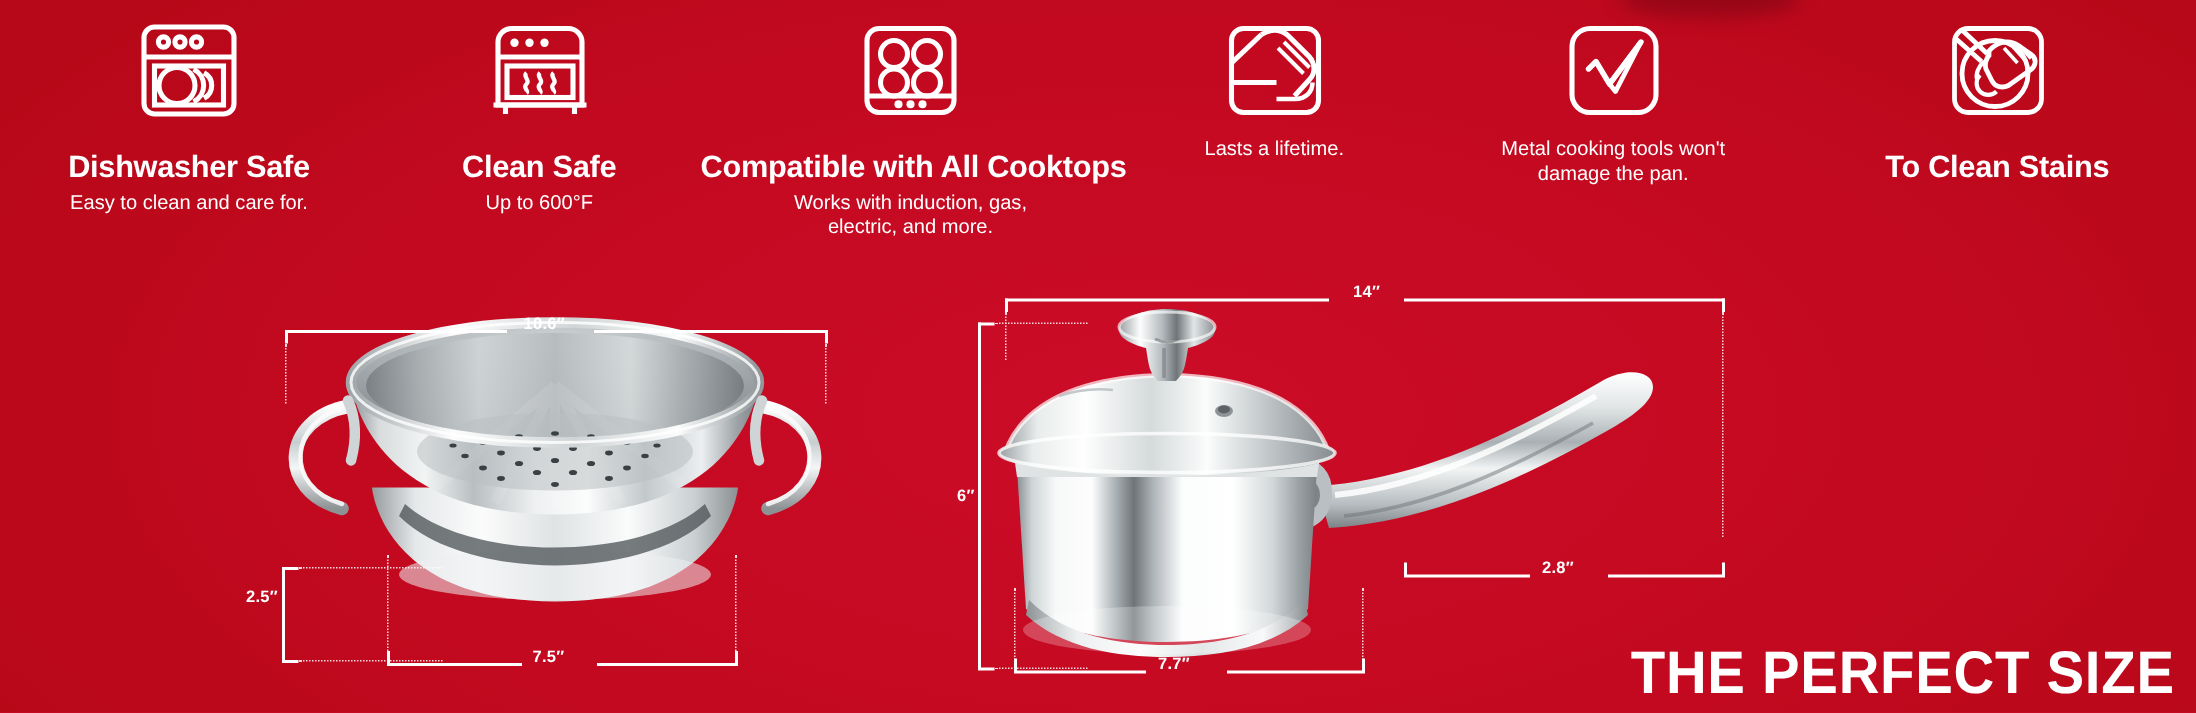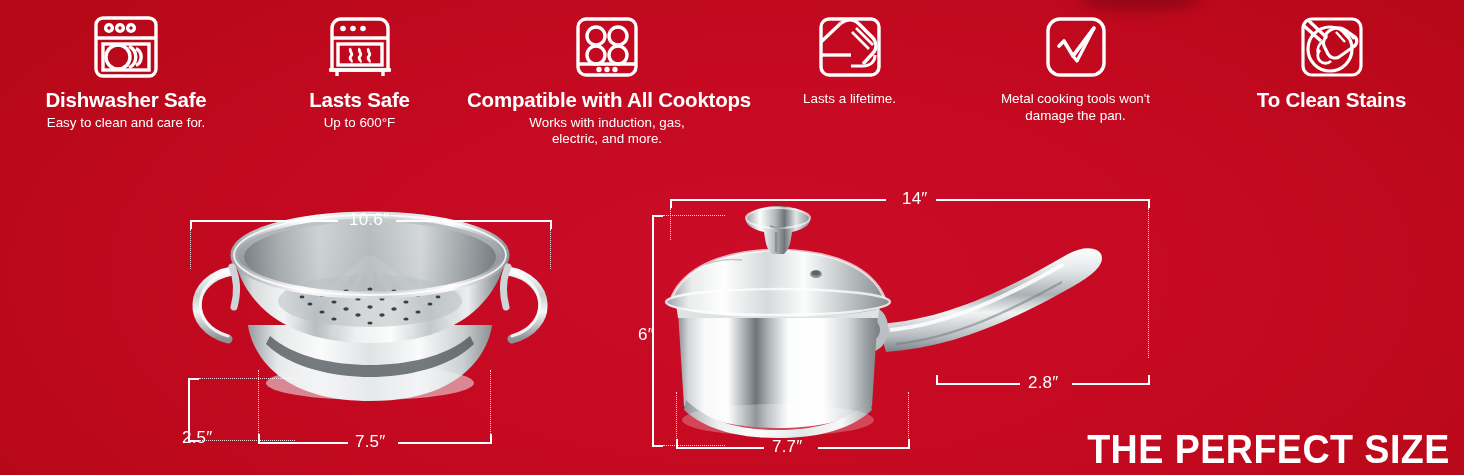--- a/index.html
+++ b/index.html
@@ -26,21 +26,21 @@
   .features {
     position: absolute; left: 0; top: 6px; width: 1464px;
     display: flex; align-items: flex-start;
   }
   .feature { position: relative; text-align: center; color: #fff; }
   .feature .ico {
     height: 82px; display: flex; align-items: center; justify-content: center;
   }
   .feature .ttl {
     font-size: 20.5px; font-weight: bold; letter-spacing: -.2px;
-    line-height: 1.15; margin-top: 0; white-space: nowrap;
+    line-height: 1.15; margin-top: 12px; white-space: nowrap;
   }
   .feature .sub {
     font-size: 13.4px; line-height: 1.24; margin-top: 3px; font-weight: 400;
   }
   .f0 { width: 252px; }
   .f1 { width: 215px; }
   .f2 { width: 280px; }
   .f3 { width: 205px; }
   .f4 { width: 247px; }
   .f5 { width: 265px; }
@@ -52,22 +52,22 @@
   .dimline.h { height: 1.6px; }
   .dimline.v { width: 1.6px; }
   .guide { position: absolute; }
   .guide.v {
     width: 0; border-left: 1.6px dotted rgba(255,255,255,.85);
   }
   .guide.h {
     height: 0; border-top: 1.6px dotted rgba(255,255,255,.85);
   }
   .dimlabel {
-    position: absolute; color: #fff; font-weight: normal;
-    font-size: 17px; letter-spacing: .2px; white-space: nowrap;
+    position: absolute; color: #fff; font-weight: bold;
+    font-size: 11px; letter-spacing: .2px; white-space: nowrap;
   }
 
   .headline {
     position: absolute; right: 14px; bottom: 6px;
     color: #fff; font-weight: bold; font-size: 40px;
     letter-spacing: .5px; line-height: 1;
     transform: scaleX(.94); transform-origin: right bottom;
     white-space: nowrap;
   }
 
@@ -110,21 +110,21 @@
           <circle cx="42" cy="20.5" r="2.8" fill="#fff" stroke="none"></circle>
           <rect x="17" y="36" width="44" height="21"></rect>
           <path d="M30 40.5c-3 2.5 3 5 0 7.5s2 4.5 0 6" stroke-width="2.8"></path>
           <path d="M39 40.5c-3 2.5 3 5 0 7.5s2 4.5 0 6" stroke-width="2.8"></path>
           <path d="M48 40.5c-3 2.5 3 5 0 7.5s2 4.5 0 6" stroke-width="2.8"></path>
           <line x1="8" y1="62" x2="70" y2="62"></line>
           <line x1="16" y1="62" x2="16" y2="68"></line>
           <line x1="62" y1="62" x2="62" y2="68"></line>
         </svg>
       </div>
-      <div class="ttl">Lasts Safe</div>
+      <div class="ttl">Clean Safe</div>
       <div class="sub">Up to 600°F</div>
     </div>
 
     <div class="feature f2">
       <div class="ico">
         <svg width="78" height="78" viewBox="0 0 78 78" fill="none" stroke="#fff" stroke-width="3.4">
           <rect x="10" y="11" width="58" height="56" rx="8"></rect>
           <circle cx="28" cy="28" r="9"></circle>
           <circle cx="50" cy="28" r="9"></circle>
           <circle cx="28" cy="47" r="9"></circle>
@@ -304,21 +304,21 @@
     <div class="dimline v" style="left:490px; top:264px; height:9px;"></div>
     <div class="guide v" style="left:258px; top:200px; height:64px;"></div>
     <div class="guide v" style="left:490px; top:200px; height:64px;"></div>
     <div class="dimlabel" style="left:355px; top:262px;">7.5″</div>
 
     <div class="dimline v" style="left:188px; top:208px; height:62px;"></div>
     <div class="dimline h" style="left:188px; top:208px; width:11px;"></div>
     <div class="dimline h" style="left:188px; top:270px; width:11px;"></div>
     <div class="guide h" style="left:199px; top:208px; width:96px;"></div>
     <div class="guide h" style="left:199px; top:270px; width:96px;"></div>
-    <div class="dimlabel" style="left:182px; top:222px;margin-top:36px;">2.5″</div>
+    <div class="dimlabel" style="left:164px; top:222px;">2.5″</div>
 
     <svg class="prod" style="left:650px; top:22px;" width="520" height="250" viewBox="0 0 520 250">
       <defs>
         <linearGradient id="potBody" x1="0" y1="0" x2="1" y2="0">
           <stop offset="0%" stop-color="#8a9093"></stop>
           <stop offset="5%" stop-color="#cfd5d7"></stop>
           <stop offset="13%" stop-color="#f7f8f8"></stop>
           <stop offset="25%" stop-color="#fdfdfd"></stop>
           <stop offset="33%" stop-color="#a9b0b3"></stop>
           <stop offset="39%" stop-color="#6e7477"></stop>

